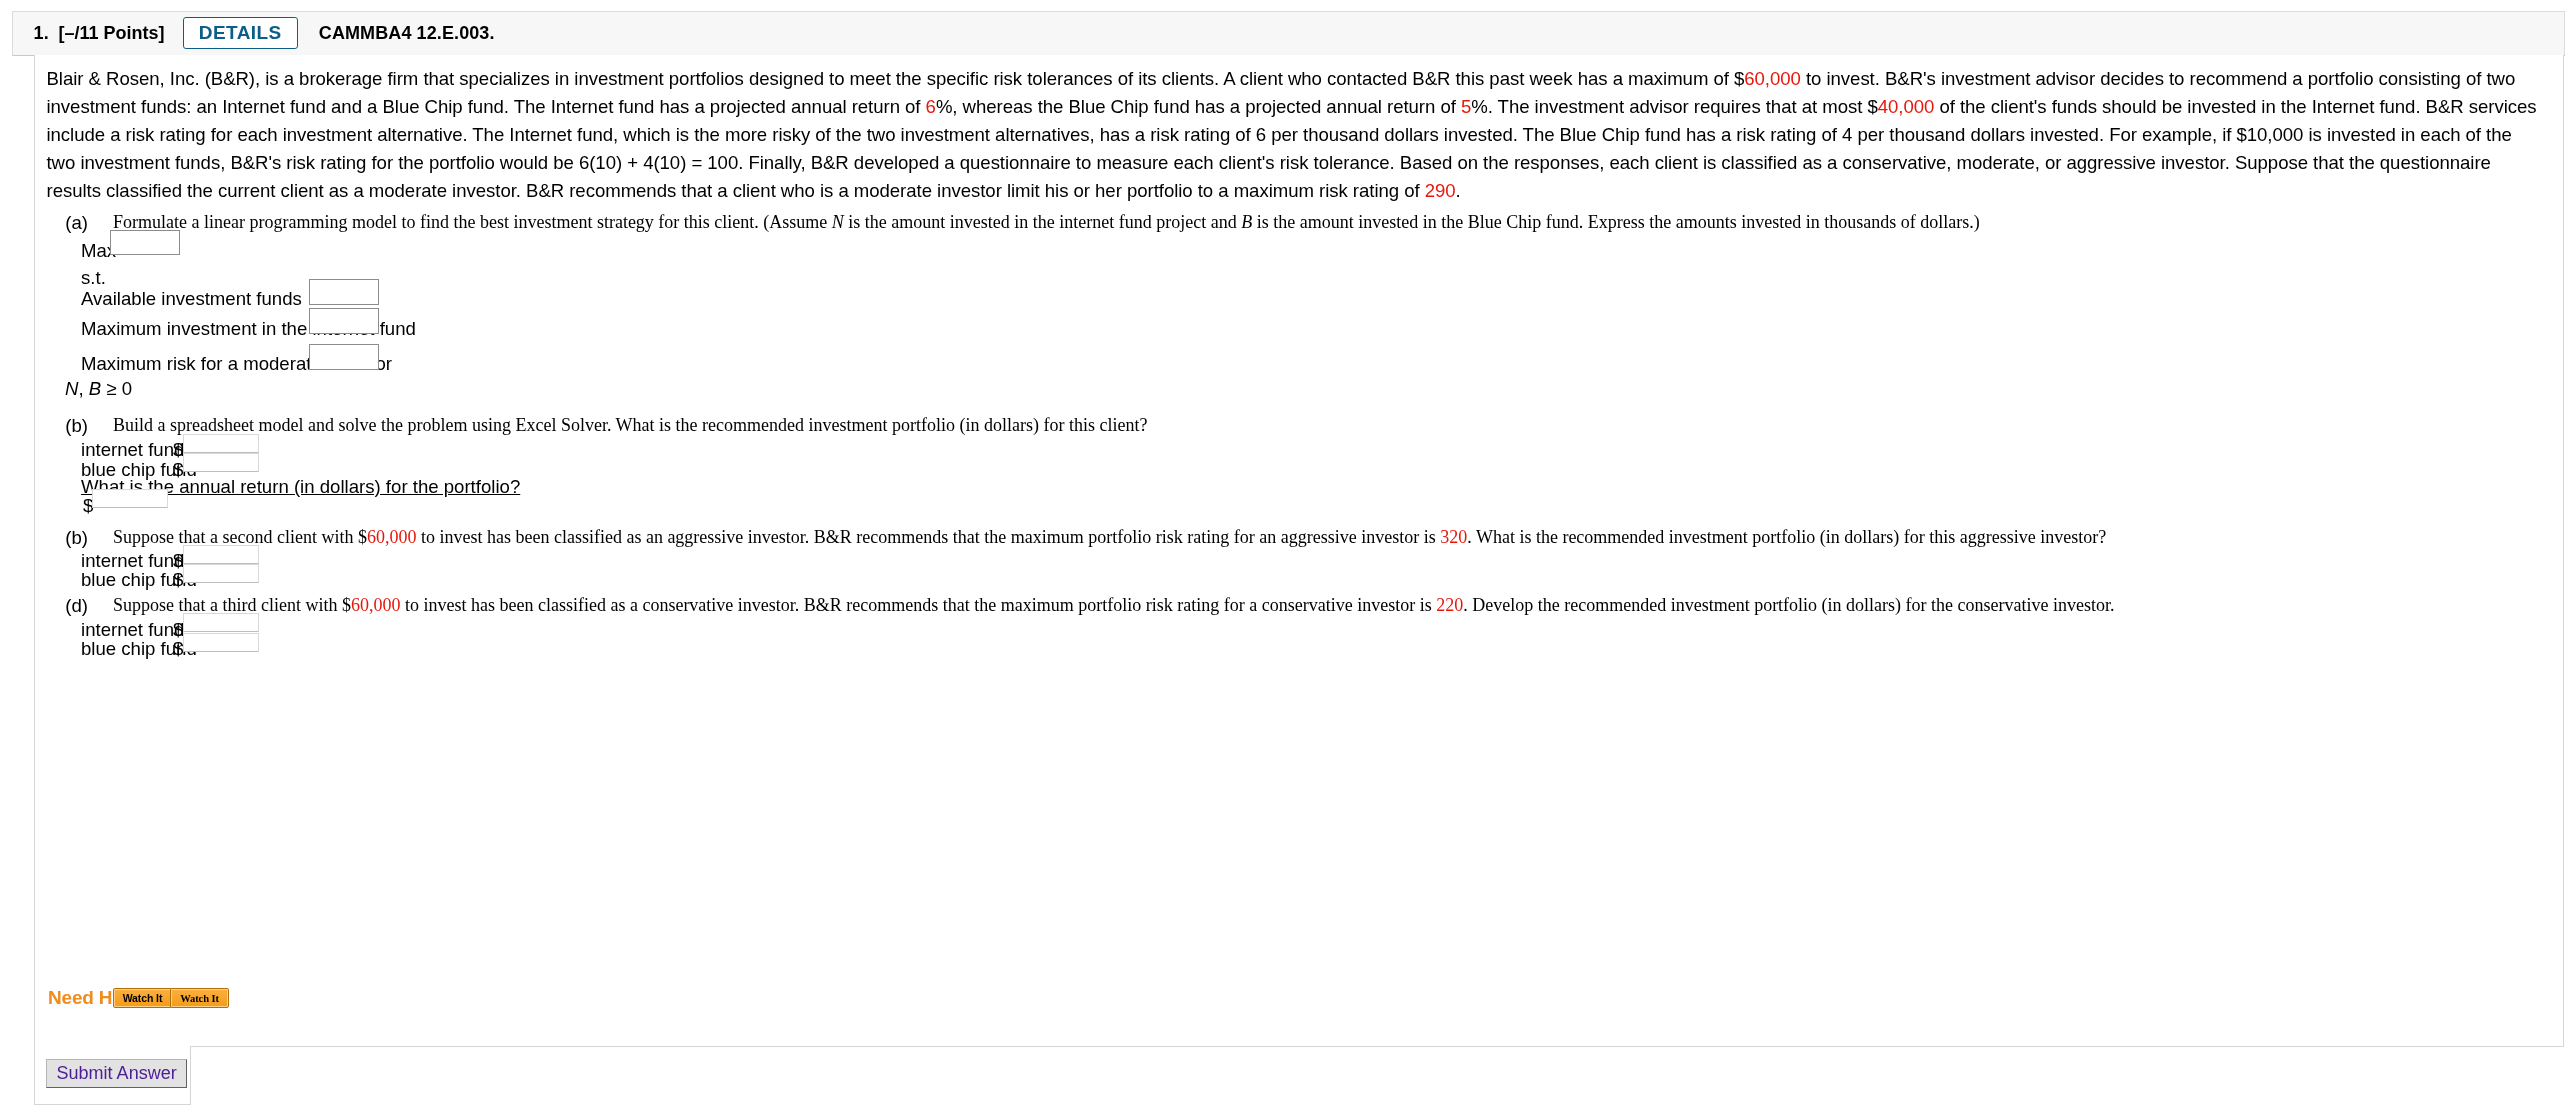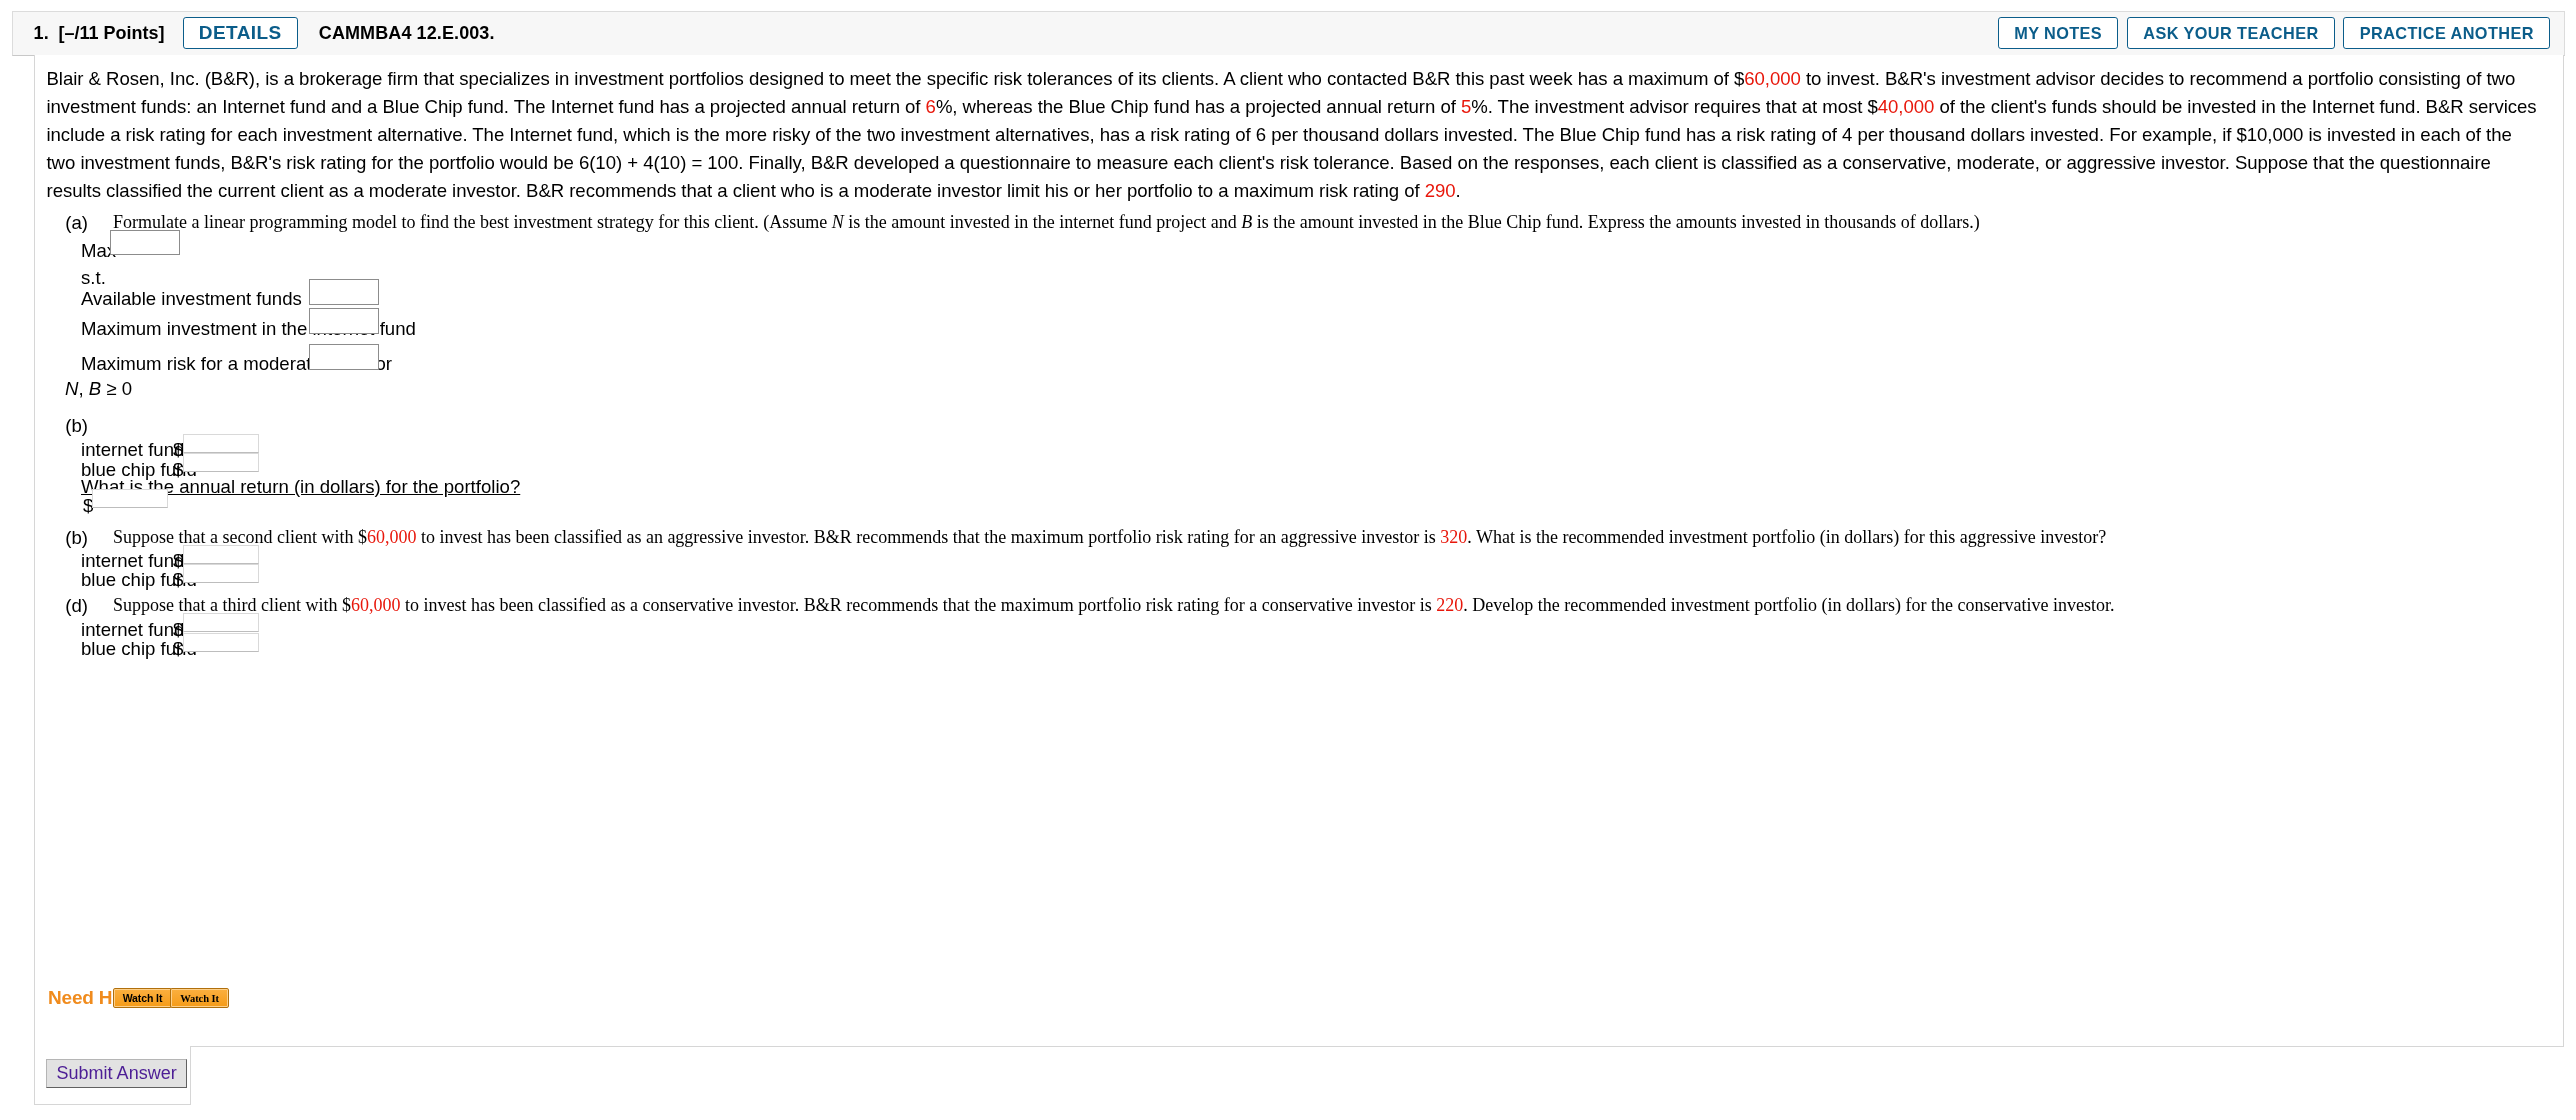--- a/index.html
+++ b/index.html
@@ -225,25 +225,20 @@
 </head>
 <body>
 
 <div class="page">
 
   <div class="qheader">
     <span class="qnum">1.</span>
     <span class="qpoints">[–/11 Points]</span>
     <div class="details-btn">DETAILS</div>
     <span class="qcode">CAMMBA4 12.E.003.</span>
-    <div class="header-right">
-      <div class="hdr-btn">MY NOTES</div>
-      <div class="hdr-btn">ASK YOUR TEACHER</div>
-      <div class="hdr-btn">PRACTICE ANOTHER</div>
-    </div>
   </div>
 
   <div class="qbody">
 
     <div class="stem"><span>Blair &amp; Rosen, Inc. (B&amp;R), is a brokerage firm that specializes in investment portfolios designed to meet the specific risk tolerances of its clients. A client who contacted B&amp;R this past week has a maximum of $</span><span class="red">60,000</span><span> to invest. B&amp;R's investment advisor decides to recommend a portfolio consisting of two investment funds: an Internet fund and a Blue Chip fund. The Internet fund has a projected annual return of </span><span class="red">6</span><span>%, whereas the Blue Chip fund has a projected annual return of </span><span class="red">5</span><span>%. The investment advisor requires that at most $</span><span class="red">40,000</span><span> of the client's funds should be invested in the Internet fund. B&amp;R services include a risk rating for each investment alternative. The Internet fund, which is the more risky of the two investment alternatives, has a risk rating of 6 per thousand dollars invested. The Blue Chip fund has a risk rating of 4 per thousand dollars invested. For example, if $10,000 is invested in each of the two investment funds, B&amp;R's risk rating for the portfolio would be 6(10) + 4(10) = 100. Finally, B&amp;R developed a questionnaire to measure each client's risk tolerance. Based on the responses, each client is classified as a conservative, moderate, or aggressive investor. Suppose that the questionnaire results classified the current client as a moderate investor. B&amp;R recommends that a client who is a moderate investor limit his or her portfolio to a maximum risk rating of </span><span class="red">290</span><span>.</span></div>
 
     <div class="plabel" style="left:17px; top:157px;">(a)</div>
     <div class="ptext" style="top:157px;"><span>Formulate a linear programming model to find the best investment strategy for this client. (Assume </span><span class="ital">N</span><span> is the amount invested in the internet fund project and </span><span class="ital">B</span><span> is the amount invested in the Blue Chip fund. Express the amounts invested in thousands of dollars.)</span></div>
 
     <div class="fieldlabel" style="left:46px; top:185px;">Max</div>
@@ -256,20 +251,21 @@
 
     <div class="fieldlabel" style="left:46px; top:263px;">Maximum investment in the internet fund</div>
     <input class="box-in" style="left: 274px; top: 253px; width: 70px; height: 26px;" value="">
 
     <div class="fieldlabel" style="left:46px; top:298px;">Maximum risk for a moderate investor</div>
     <input class="box-in" style="left: 274px; top: 289px; width: 70px; height: 26px;" value="">
 
     <div class="fieldlabel" style="left:30px; top:323px;"><span class="ital">N</span><span>, </span><span class="ital">B</span><span> ≥ 0</span></div>
 
     <div class="plabel" style="left:17px; top:360px;">(b)</div>
+    <div class="ptext" style="top:360px;">Build a spreadsheet model and solve the problem using Excel Solver. What is the recommended investment portfolio (in dollars) for this client?</div>
 
     <div class="fieldlabel" style="left:46px; top:384px;">internet fund</div>
     <div class="dollar" style="left:138px; top:384px;">$</div>
     <input class="flat-in" style="left: 148px; top: 379px; width: 76px; height: 19px;" value="">
 
     <div class="fieldlabel" style="left:46px; top:404px;">blue chip fund</div>
     <div class="dollar" style="left:138px; top:404px;">$</div>
     <input class="flat-in" style="left: 148px; top: 398px; width: 76px; height: 19px;" value="">
 
     <div class="fieldlabel" style="left:46px; top:421px;text-decoration:underline;">What is the annual return (in dollars) for the portfolio?</div>

